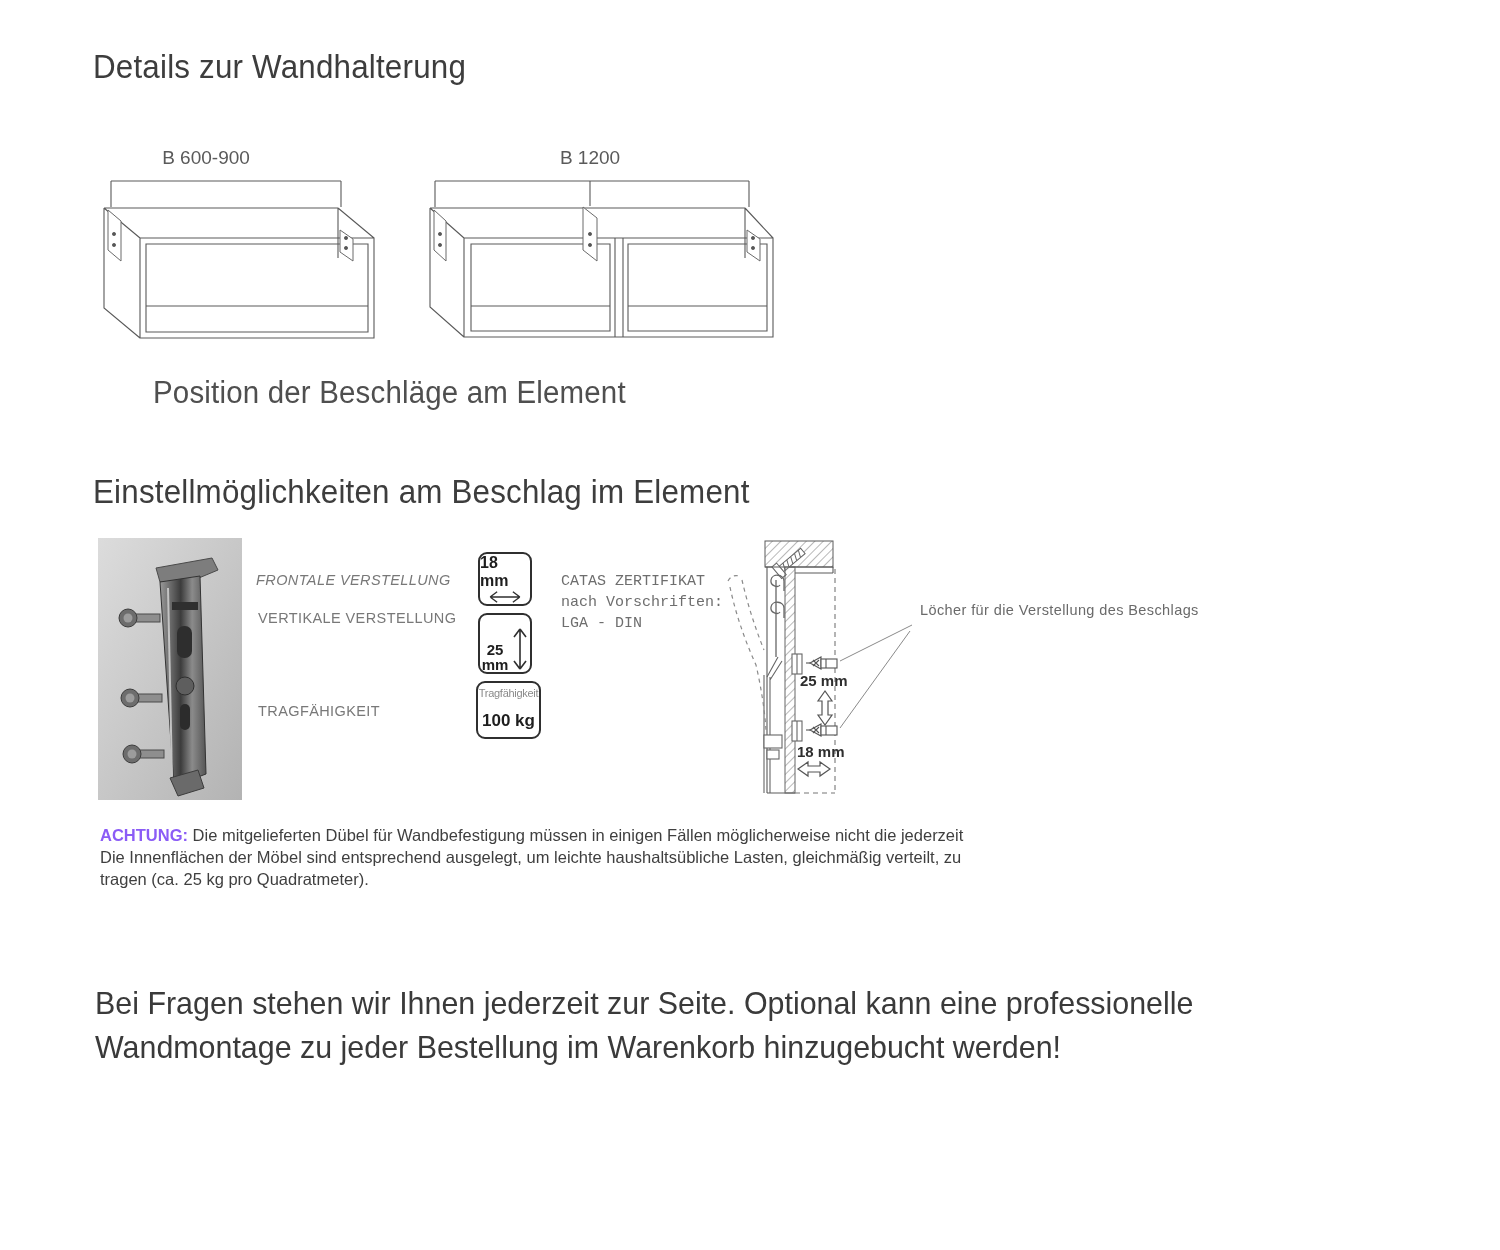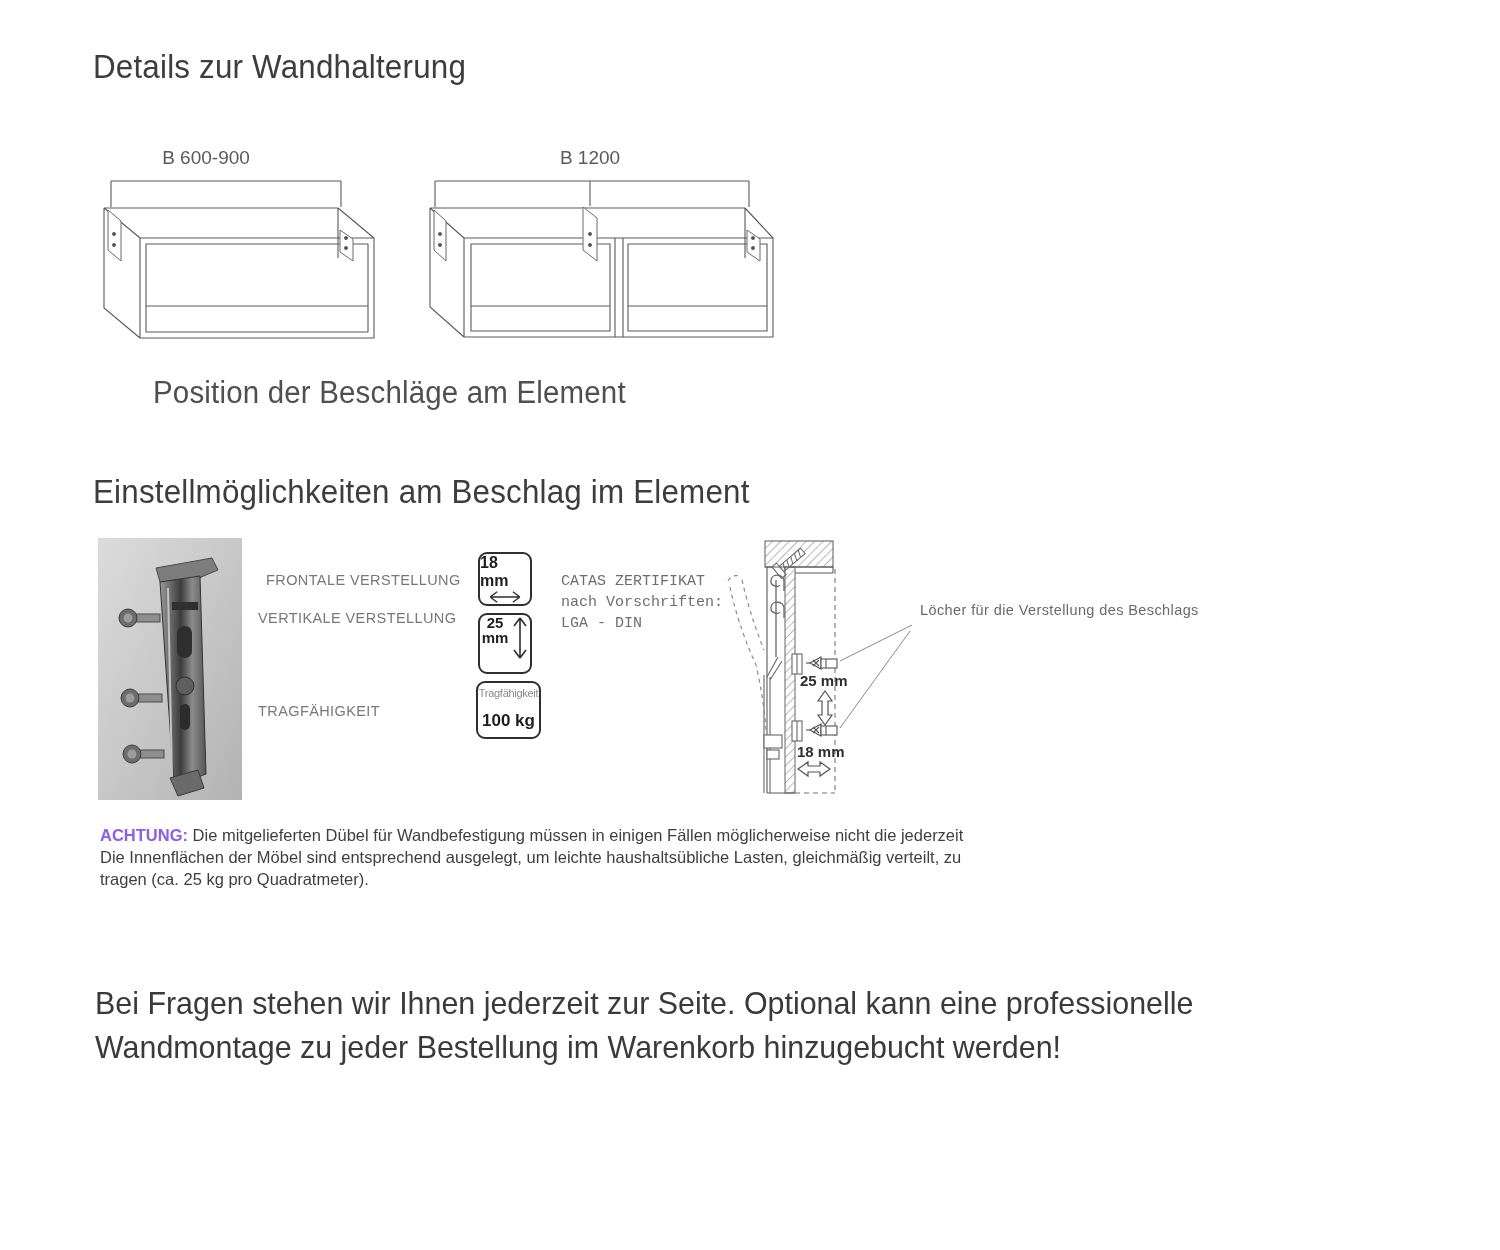--- a/index.html
+++ b/index.html
@@ -127,32 +127,32 @@
       <circle cx="32" cy="160" r="4.5" fill="#9c9c9c"></circle>
   </g>
   <g>
     <rect x="38" y="212" width="28" height="8" fill="#8e8e8e" stroke="#4a4a4a"></rect>
     <circle cx="34" cy="216" r="9" fill="#6d6d6d" stroke="#3c3c3c"></circle>
       <circle cx="34" cy="216" r="4.5" fill="#9c9c9c"></circle>
   </g>
   <polygon points="72,240 100,232 106,250 80,258" fill="#6a6a6a" stroke="#3c3c3c"></polygon>
 </svg>
 
-<div class="abs glabel" style="left:266px;top:572px;">FRONTALE VERSTELLUNG</div>
+<div class="abs glabel" style="left:256px;top:572px;font-style:italic;">FRONTALE VERSTELLUNG</div>
 <div class="abs glabel" style="left:258px;top:610px;">VERTIKALE VERSTELLUNG</div>
 <div class="abs glabel" style="left:258px;top:703px;">TRAGFÄHIGKEIT</div>
 
 <div class="abs badge" style="left:478px;top:552px;width:54px;height:54px;justify-content:center;">
   <span class="bold" style="font-size:16px;">18 mm</span>
   <svg width="40" height="16" viewBox="0 0 40 16">
     <path d="M3 8 H37 M3 8 L11 2 M3 8 L11 14 M37 8 L29 2 M37 8 L29 14" stroke="#2f2f2f" stroke-width="1.6" fill="none"></path>
   </svg>
 </div>
 
-<div class="abs badge" style="left:478px;top:613px;width:54px;height:61px;flex-direction:row;justify-content:center;align-items:flex-start;gap:4px;">
+<div class="abs badge" style="left:478px;top:613px;width:54px;height:61px;flex-direction:row;justify-content:center;align-items:flex-end;gap:4px;">
   <span style="text-align:center;line-height:15px;font-weight:bold;font-size:15px;color:#1e1e1e;">
     <span>25</span><br>
     <span>mm</span>
   </span>
   <svg width="16" height="46" viewBox="0 0 16 46">
     <path d="M8 3 V43 M8 3 L2 11 M8 3 L14 11 M8 43 L2 35 M8 43 L14 35" stroke="#2f2f2f" stroke-width="1.6" fill="none"></path>
   </svg>
 </div>
 
 <div class="abs badge" style="left:476px;top:681px;width:65px;height:58px;justify-content:space-between;padding:4px 0 6px;">

